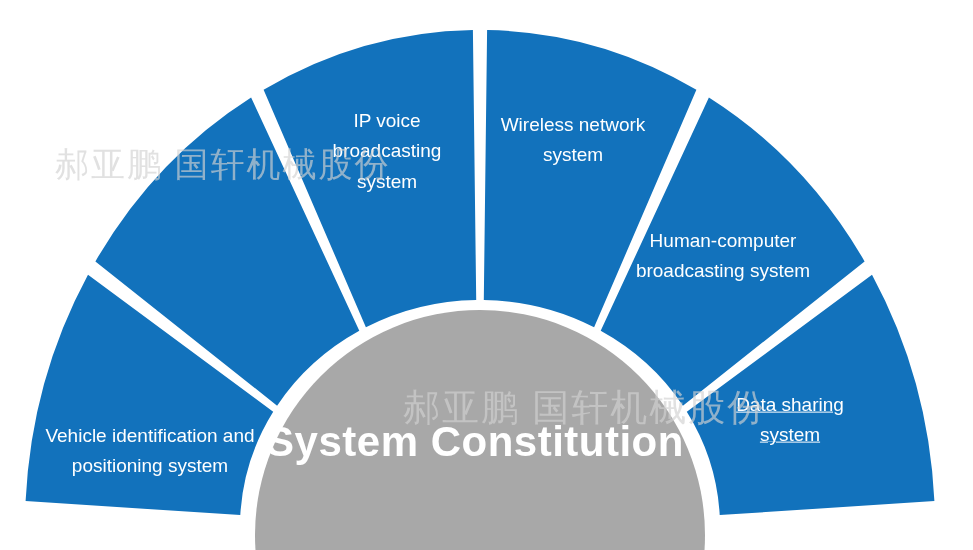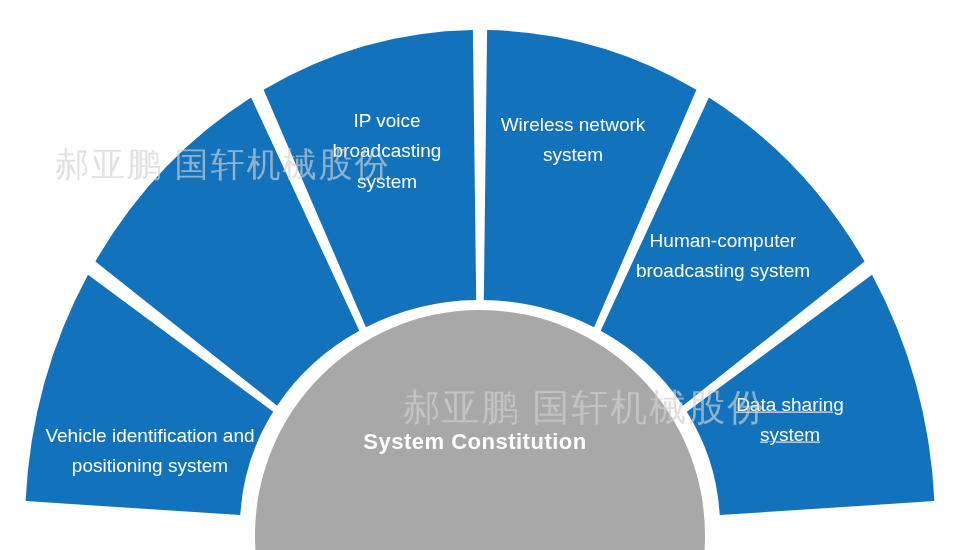--- a/index.html
+++ b/index.html
@@ -24,21 +24,21 @@
   .seg2{left:235px;top:257px;width:170px;}
   .seg3{left:387px;top:152px;width:130px;}
   .seg4{left:573px;top:140px;width:165px;}
   .seg5{left:723px;top:256px;width:200px;}
   .seg6{left:790px;top:420px;width:130px;text-decoration:underline;}
   .diagram-title{
     position:absolute;
     left:475px;top:442px;
     transform:translate(-50%,-50%);
     color:#ffffff;
-    font-size:22px;
+    font-size:42px;
     font-weight:700;
     letter-spacing:0.5px;
     white-space:nowrap;
     z-index:3;
   }
   .watermark{
     position:absolute;
     transform:translateY(-50%);
     color:rgba(210,210,210,0.66);
     font-weight:400;

